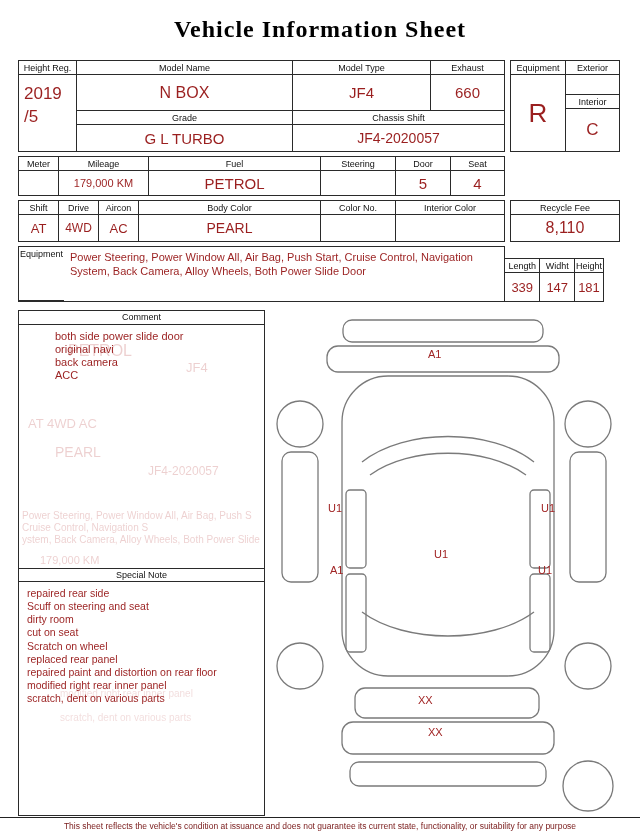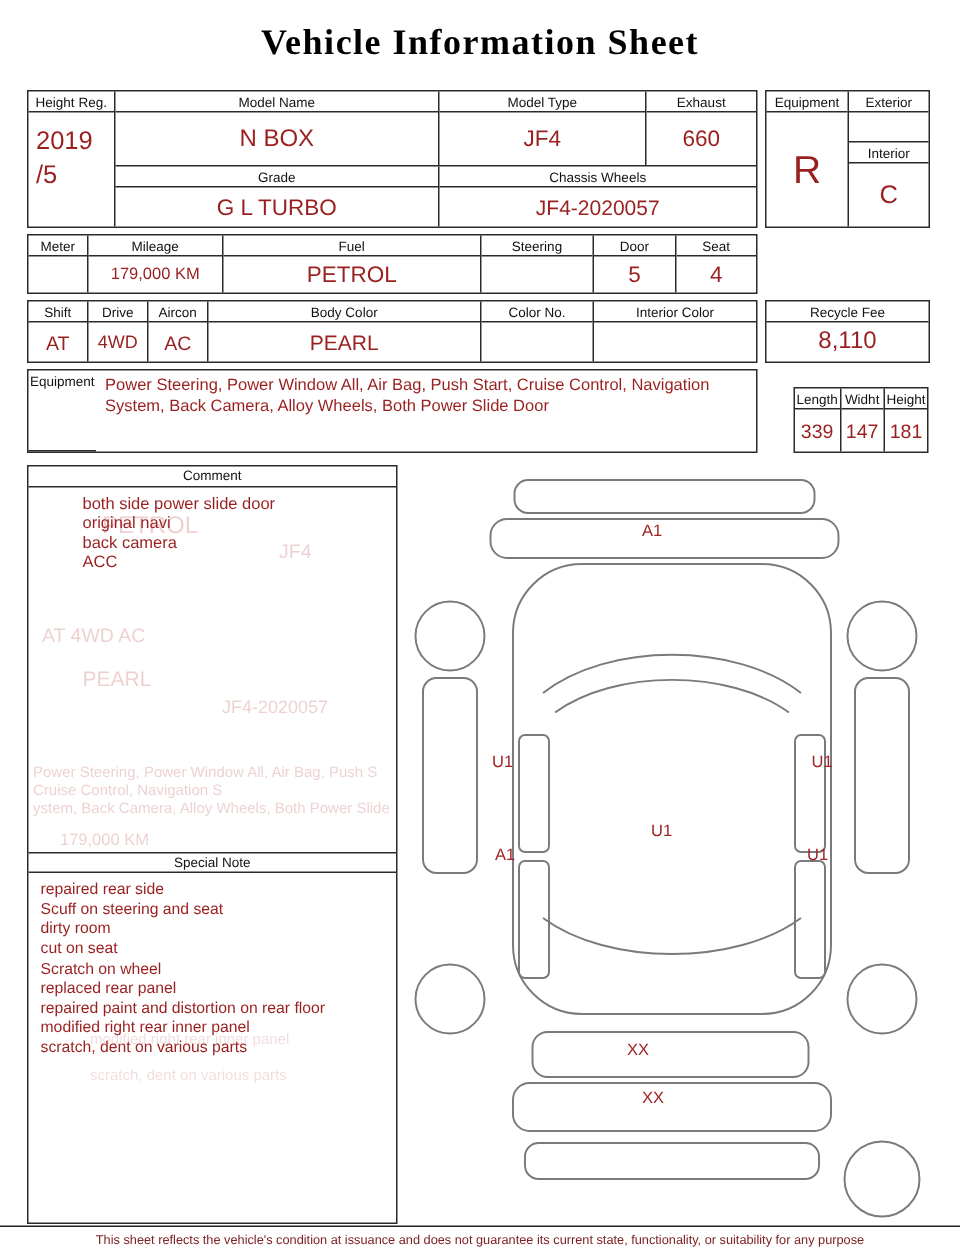--- a/index.html
+++ b/index.html
@@ -84,21 +84,21 @@
           <div class="hdr">Exhaust</div>
           <div class="val f15">660</div>
         </div>
       </div>
       <div class="hrow" style="flex:1">
         <div class="col" style="width:216px">
           <div class="hdr">Grade</div>
           <div class="val f15">G L TURBO</div>
         </div>
         <div class="col last" style="flex:1">
-          <div class="hdr">Chassis Wheels</div>
+          <div class="hdr">Chassis Shift</div>
           <div class="val f14">JF4-2020057</div>
         </div>
       </div>
     </div>
   </div>
 
   <div class="band" style="left:510px;top:60px;width:110px;height:92px">
     <div class="col" style="width:55px">
       <div class="hdr">Equipment</div>
       <div class="val f26">R</div>
@@ -171,21 +171,21 @@
       <div class="hdr">Recycle Fee</div>
       <div class="val f16">8,110</div>
     </div>
   </div>
 
   <div class="band" style="left:18px;top:246px;width:487px;height:56px;flex-direction:row">
     <div class="hdr">Equipment</div>
     <div class="equip-body">Power Steering, Power Window  All, Air Bag, Push Start, Cruise Control, Navigation System, Back Camera, Alloy Wheels, Both Power Slide Door</div>
   </div>
 
-  <div class="band" style="left:529px;top:258px;width:90px;height:44px">
+  <div class="band" style="left:504px;top:258px;width:100px;height:44px">
     <div class="col" style="width:37px">
       <div class="hdr">Length</div>
       <div class="val f13">339</div>
     </div>
     <div class="col" style="width:36px">
       <div class="hdr">Widht</div>
       <div class="val f13">147</div>
     </div>
     <div class="col last" style="flex:1">
       <div class="hdr">Height</div>

